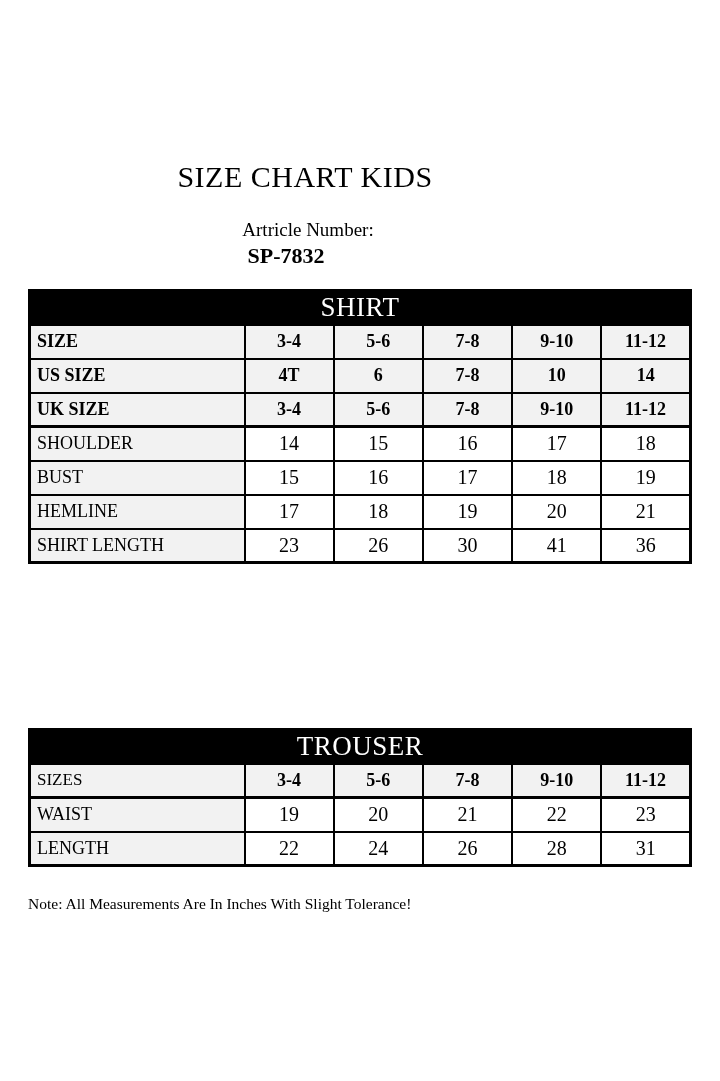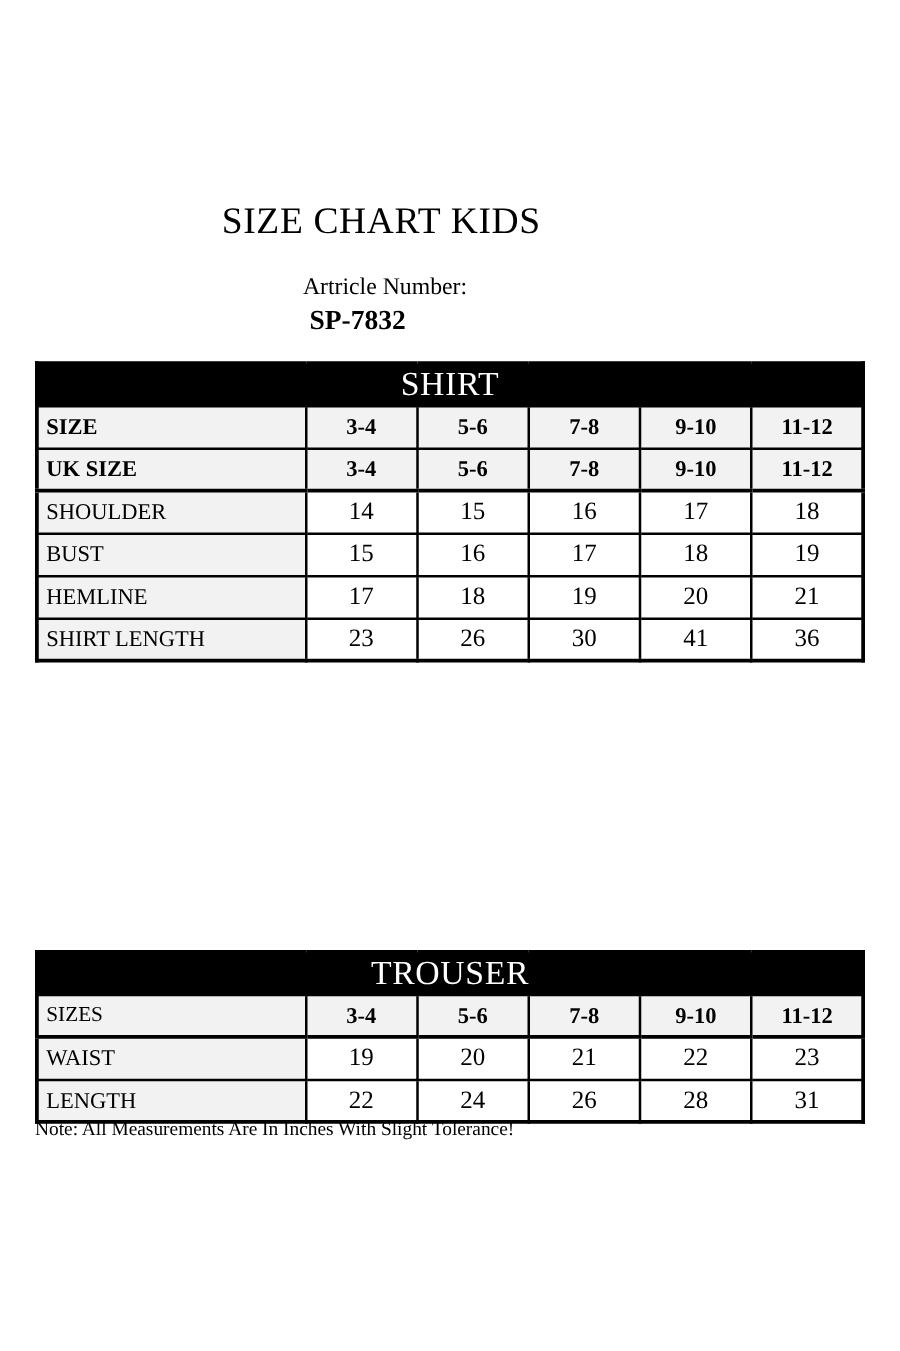--- a/index.html
+++ b/index.html
@@ -53,21 +53,21 @@
   table.size-table {
     position: absolute;
     left: 28px;
     width: 664px;
     border-collapse: collapse;
     table-layout: fixed;
     background: var(--page-bg);
     border: 3px solid var(--border-color);
   }
   table.shirt-pos { top: 289px; }
-  table.trouser-pos { top: 728px; margin-top: 32px; }
+  table.trouser-pos { top: 728px; }
   .size-table col.c-label { width: 215px; }
   .size-table th, .size-table td {
     border: 2px solid var(--border-color);
     vertical-align: middle;
   }
   .header-row th {
     background: var(--header-bg);
     color: var(--header-text);
     font-size: 27px;
     font-weight: normal;
@@ -131,20 +131,28 @@
           <th colspan="6">SHIRT</th>
         </tr>
         <tr class="size-row">
           <td class="label-cell bold-label">SIZE</td>
           <td class="value-cell bold-value">3-4</td>
           <td class="value-cell bold-value">5-6</td>
           <td class="value-cell bold-value">7-8</td>
           <td class="value-cell bold-value">9-10</td>
           <td class="value-cell bold-value">11-12</td>
         </tr>
+        <tr class="size-row">
+          <td class="label-cell bold-label">US SIZE</td>
+          <td class="value-cell bold-value">4T</td>
+          <td class="value-cell bold-value">6</td>
+          <td class="value-cell bold-value">7-8</td>
+          <td class="value-cell bold-value">10</td>
+          <td class="value-cell bold-value">14</td>
+        </tr>
         <tr class="size-row size-last">
           <td class="label-cell bold-label">UK SIZE</td>
           <td class="value-cell bold-value">3-4</td>
           <td class="value-cell bold-value">5-6</td>
           <td class="value-cell bold-value">7-8</td>
           <td class="value-cell bold-value">9-10</td>
           <td class="value-cell bold-value">11-12</td>
         </tr>
         <tr class="measure-row">
           <td class="label-cell">SHOULDER</td>

